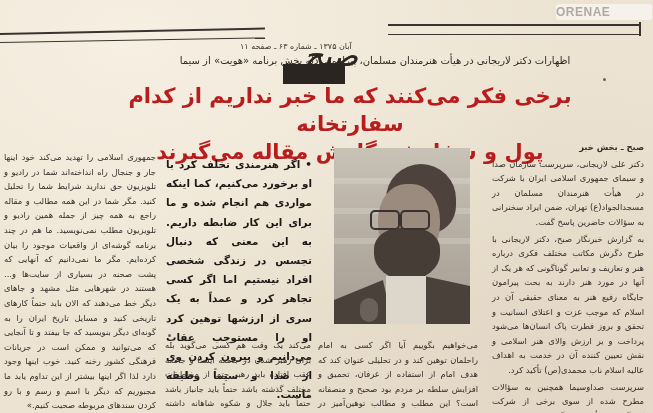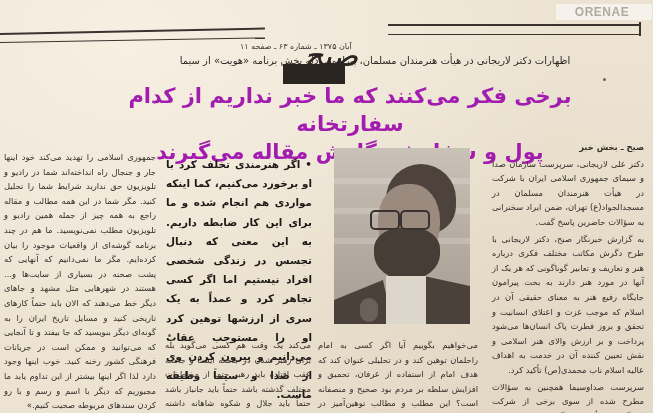--- a/index.html
+++ b/index.html
@@ -33,34 +33,34 @@
   .logo-text {
     position:absolute; left:0; top:-6px; width:108px; text-align:center;
     font-family:"DejaVu Serif", serif; font-size:30px; font-style:italic;
     color:#2b2522; letter-spacing:-1px;
     text-shadow: 0 0 0 #2b2522;
   }
   .watermark {
     position:absolute; left:556px; top:4px; width:92px; height:16px;
     background:rgba(255,255,255,0.55); border-radius:3px;
     font-family:"Liberation Sans", sans-serif; font-size:12px; font-weight:bold;
-    color:rgba(120,110,100,0.55); text-align:center; padding-right:4px; line-height:16px;
+    color:rgba(120,110,100,0.55); text-align:left; padding-right:4px; line-height:16px;
     letter-spacing:0.5px;
   }
   .dateline {
     position:absolute; left:240px; top:42px; width:150px; text-align:left;
     font-size:8px; color:#3d3631; direction:rtl;
   }
   .kicker {
     position:absolute; left:150px; top:54px; width:450px; text-align:center;
     font-size:10px; color:#2f2925; direction:rtl; line-height:14px;
   }
   .headline {
     position:absolute; left:80px; top:82px; width:540px; direction:rtl; text-align:center;
-    font-family:"DejaVu Sans", sans-serif; font-weight:bold; color:#a21caf;
+    font-family:"DejaVu Sans", sans-serif; font-weight:bold; color:#b91c1c;
     font-size:21px; line-height:28px; letter-spacing:-0.3px;
   }
   .col {
     position:absolute; direction:rtl; text-align:justify;
     font-size:8.4px; line-height:14.6px; color:#352e2a;
     text-align-last:right;
   }
   .col p { margin:0 0 2px 0; }
   .col .byline { font-weight:bold; }
   .col-right { left:492px; top:140px; width:152px; }

